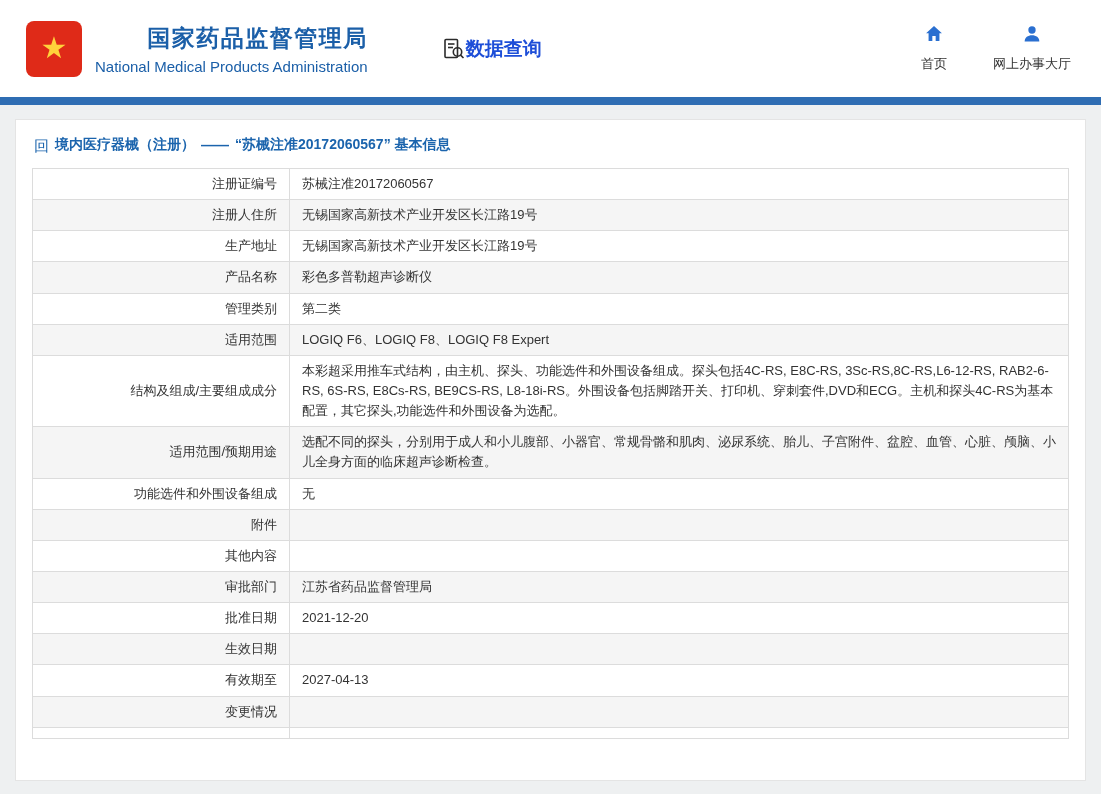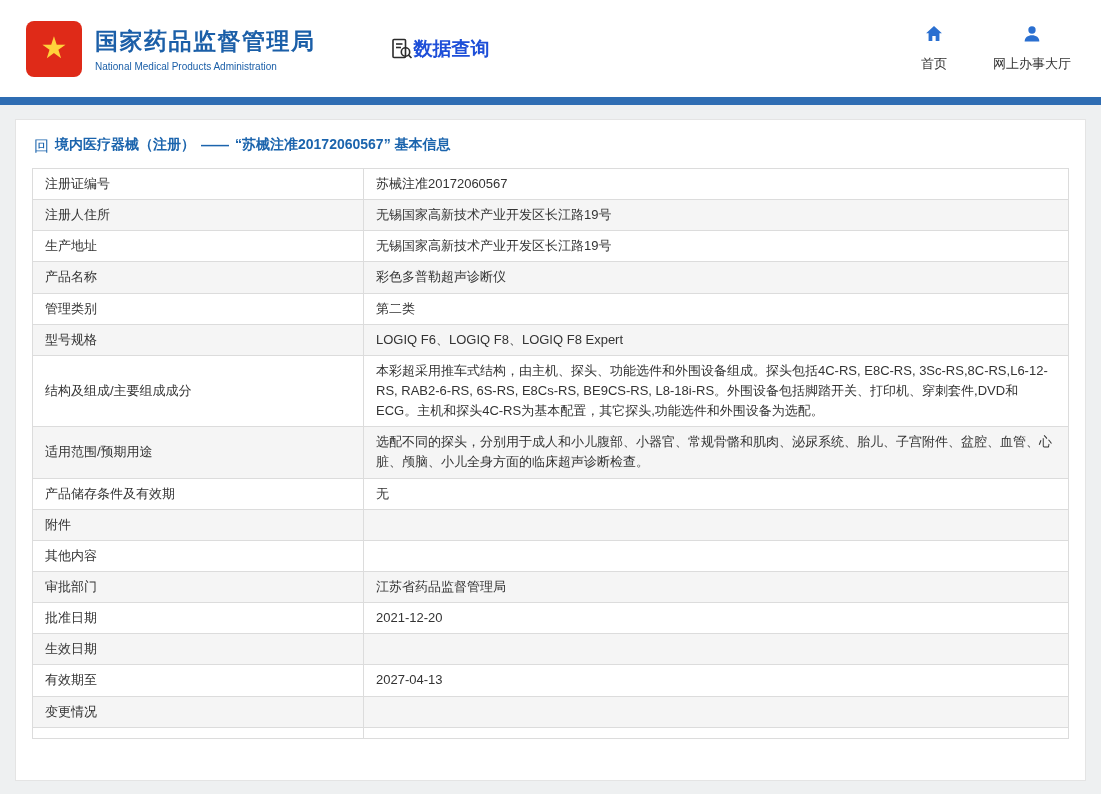--- a/index.html
+++ b/index.html
@@ -19,21 +19,21 @@
   .logo-group { display:flex; align-items:center; gap:13px; cursor:pointer; }
   .emblem {
     width:56px; height:56px; background:#df2a18; border-radius:8px;
     display:flex; align-items:center; justify-content:center;
     flex:0 0 auto;
   }
   .emblem .star { color:#ffd23b; font-size:30px; line-height:1; margin-top:-2px; }
   .logo-text .cn {
     font-size:23px; font-weight:bold; color:#1b5fa8; letter-spacing:1.5px;text-align:right;
   }
-  .logo-text .en { font-size:10px; color:#1b5fa8; margin-top:4px; }
+  .logo-text .en { font-size:15px; color:#1b5fa8; margin-top:4px; }
   .section-label {
     display:flex; align-items:center; 
     margin-left:74px; font-size:19px; font-weight:600; color:#1d4ed8;
     cursor:pointer;
   }
   .top-nav { margin-left:auto; display:flex; gap:46px; }
   .top-nav .nav-item {
     display:flex; flex-direction:column; align-items:center; gap:11px;
     font-size:13px; color:#333; text-decoration:none; cursor:pointer;
   }
@@ -55,21 +55,21 @@
   }
   table.info-table {
     width:100%; border-collapse:collapse;
     font-size:13px; color:#333; table-layout:fixed;
   }
   .info-table td {
     border:1px solid #dcdcdc;
     padding:5px 12px; line-height:1.55; vertical-align:middle;
     word-break:break-word;
   }
-  .info-table td.lbl { width:331px; text-align:left; color:#333; }
+  .info-table td.lbl { width:257px; text-align:right; color:#333; }
   .info-table tbody tr:nth-child(even) { background:#f5f5f5; }
   .info-table tbody tr:nth-child(odd)  { background:#ffffff; }
   svg { display:block; }
 </style>
 </head>
 <body>
 
 <header class="site-header">
   <div class="logo-group">
     <div class="emblem">
@@ -143,33 +143,33 @@
         </tr>
         <tr>
           <td class="lbl">产品名称</td>
           <td class="val">彩色多普勒超声诊断仪</td>
         </tr>
         <tr>
           <td class="lbl">管理类别</td>
           <td class="val">第二类</td>
         </tr>
         <tr>
-          <td class="lbl">型号规格</td>
+          <td class="lbl">适用范围</td>
           <td class="val">LOGIQ F6、LOGIQ F8、LOGIQ F8 Expert</td>
         </tr>
         <tr>
           <td class="lbl">结构及组成/主要组成成分</td>
           <td class="val">本彩超采用推车式结构，由主机、探头、功能选件和外围设备组成。探头包括4C-RS, E8C-RS, 3Sc-RS,8C-RS,L6-12-RS, RAB2-6-RS, 6S-RS, E8Cs-RS, BE9CS-RS, L8-18i-RS。外围设备包括脚踏开关、打印机、穿刺套件,DVD和ECG。主机和探头4C-RS为基本配置，其它探头,功能选件和外围设备为选配。</td>
         </tr>
         <tr>
           <td class="lbl">适用范围/预期用途</td>
           <td class="val">选配不同的探头，分别用于成人和小儿腹部、小器官、常规骨骼和肌肉、泌尿系统、胎儿、子宫附件、盆腔、血管、心脏、颅脑、小儿全身方面的临床超声诊断检查。</td>
         </tr>
         <tr>
-          <td class="lbl">产品储存条件及有效期</td>
+          <td class="lbl">功能选件和外围设备组成</td>
           <td class="val">无</td>
         </tr>
         <tr>
           <td class="lbl">附件</td>
           <td class="val"></td>
         </tr>
         <tr>
           <td class="lbl">其他内容</td>
           <td class="val"></td>
         </tr>

